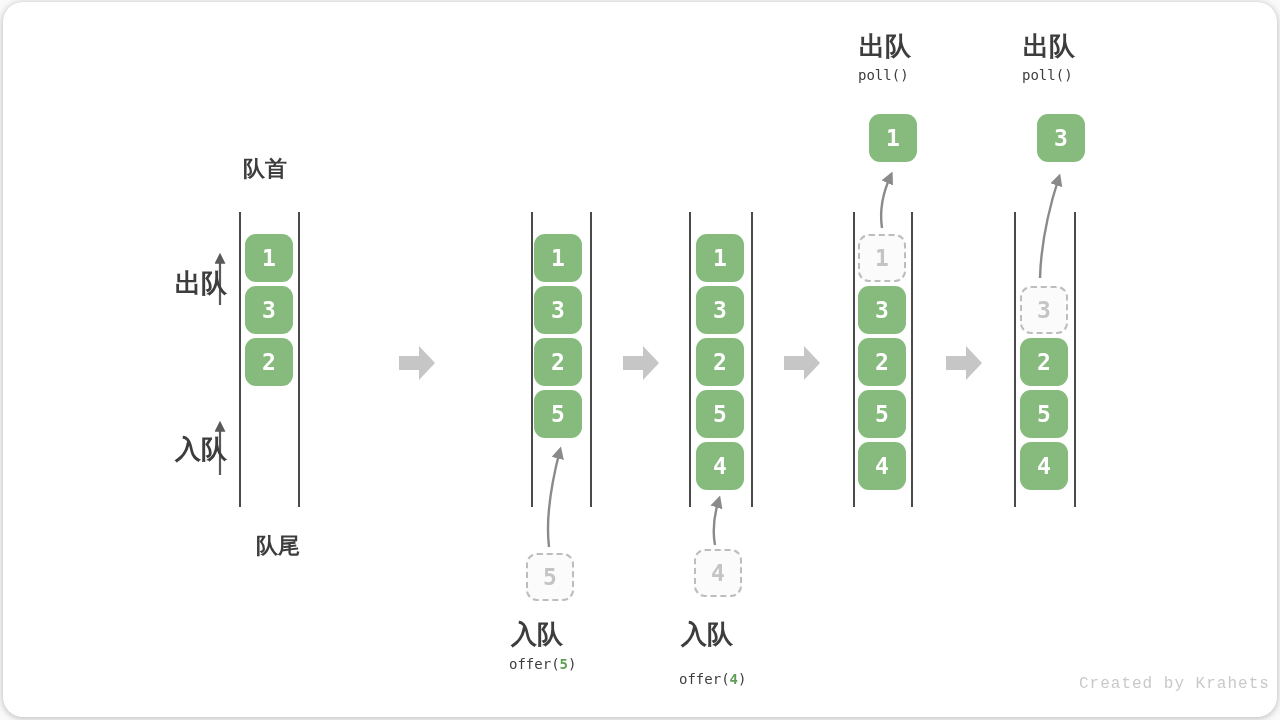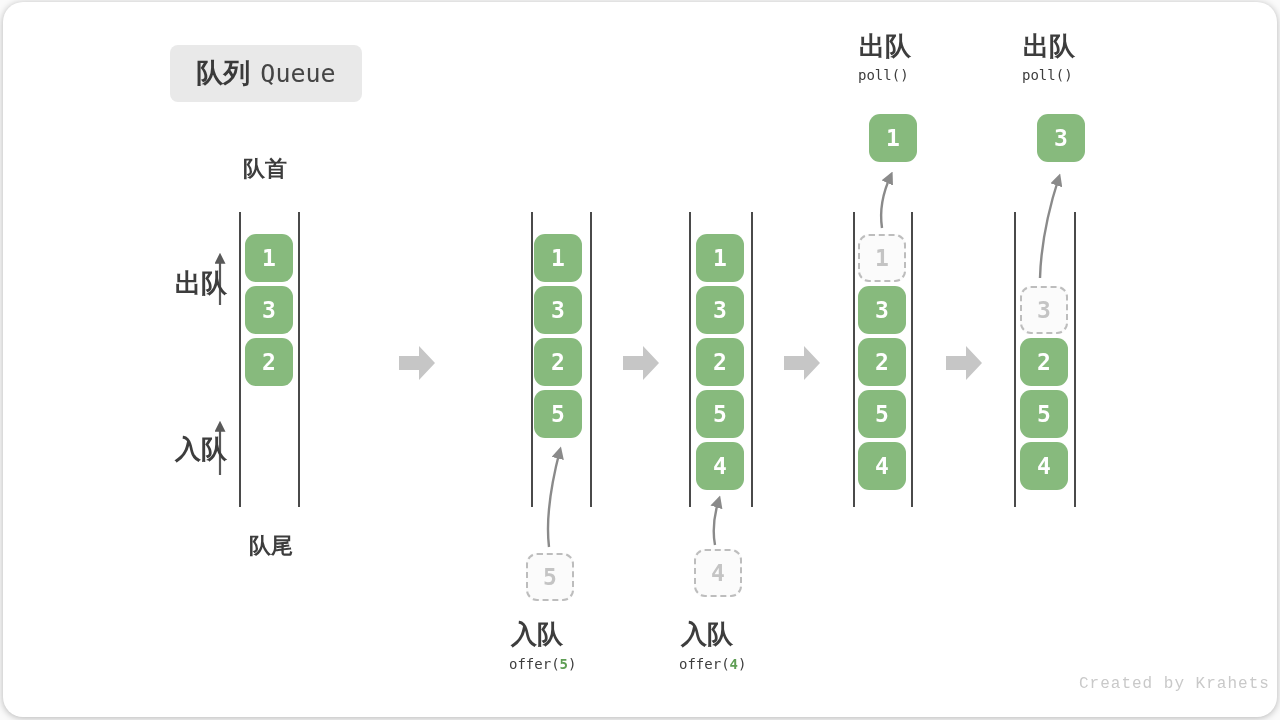--- a/index.html
+++ b/index.html
@@ -94,27 +94,23 @@
 
     <path d="M217,303 L217,254" stroke="#595959" stroke-width="2.2" fill="none" marker-end="url(#ah-dark)"></path>
     <path d="M217,473 L217,422" stroke="#595959" stroke-width="2.2" fill="none" marker-end="url(#ah-dark)"></path>
 
     <path d="M546,545 C542,512 550,475 557,448" stroke="#8a8a8a" stroke-width="2.4" fill="none" marker-end="url(#ah-gray)"></path>
     <path d="M712,543 C709,527 712,510 716,497" stroke="#8a8a8a" stroke-width="2.4" fill="none" marker-end="url(#ah-gray)"></path>
     <path d="M879,226 C876,206 881,188 888,173" stroke="#8a8a8a" stroke-width="2.4" fill="none" marker-end="url(#ah-gray)"></path>
     <path d="M1037,276 C1038,240 1046,206 1056,175" stroke="#8a8a8a" stroke-width="2.4" fill="none" marker-end="url(#ah-gray)"></path>
   </svg>
 
-  <div class="title-box">
-    <span class="title-zh">队列</span>
-    <span class="title-en">Queue</span>
-  </div>
 
   <div class="lbl" style="left:240px; top:156px; font-size:22px;">队首</div>
-  <div class="lbl" style="left:246px; top:533px; font-size:22px;">队尾</div>
+  <div class="lbl" style="left:253px; top:533px; font-size:22px;">队尾</div>
   <div class="lbl" style="left:172px; top:268px;">出队</div>
   <div class="lbl" style="left:172px; top:434px;">入队</div>
 
   <div class="wall" style="left:236px;"></div>
   <div class="wall" style="left:295px;"></div>
   <div class="qbox" style="left:242px; top:232px;">1</div>
   <div class="qbox" style="left:242px; top:284px;">3</div>
   <div class="qbox" style="left:242px; top:336px;">2</div>
 
   <div class="wall" style="left:528px;"></div>
@@ -154,17 +150,17 @@
   <div class="qbox" style="left:1034px; top:112px;">3</div>
 
   <div class="lbl" style="left:856px; top:31px;">出队</div>
   <div class="code" style="left:855px; top:66px;">poll()</div>
   <div class="lbl" style="left:1020px; top:31px;">出队</div>
   <div class="code" style="left:1019px; top:66px;">poll()</div>
 
   <div class="lbl" style="left:508px; top:619px;">入队</div>
   <div class="code" style="left:506px; top:655px;"><span>offer(</span><span class="arg">5</span><span>)</span></div>
   <div class="lbl" style="left:678px; top:619px;">入队</div>
-  <div class="code" style="left:676px; top:655px;"><span>offer(</span><span class="arg">4</span><span>)</span></div>
+  <div class="code" style="left:676px; top:670px;"><span>offer(</span><span class="arg">4</span><span>)</span></div>
 
   <div class="watermark">Created by Krahets</div>
 
 </div>
 
 </body></html>

